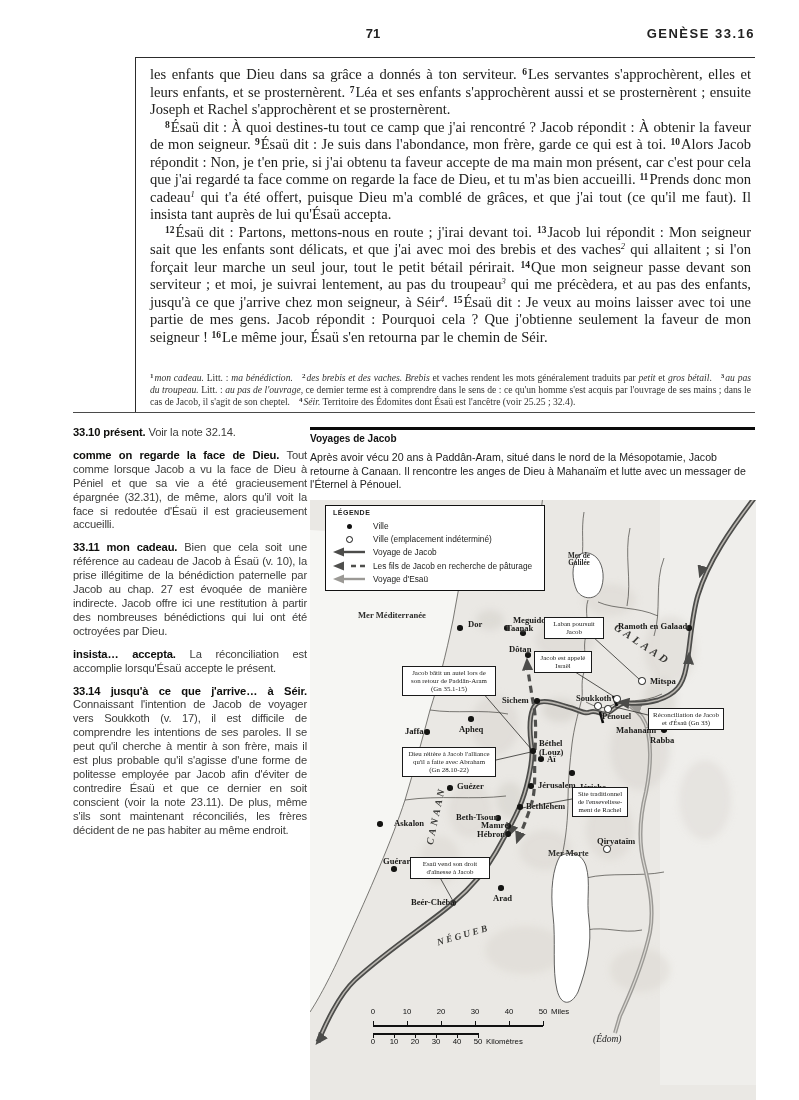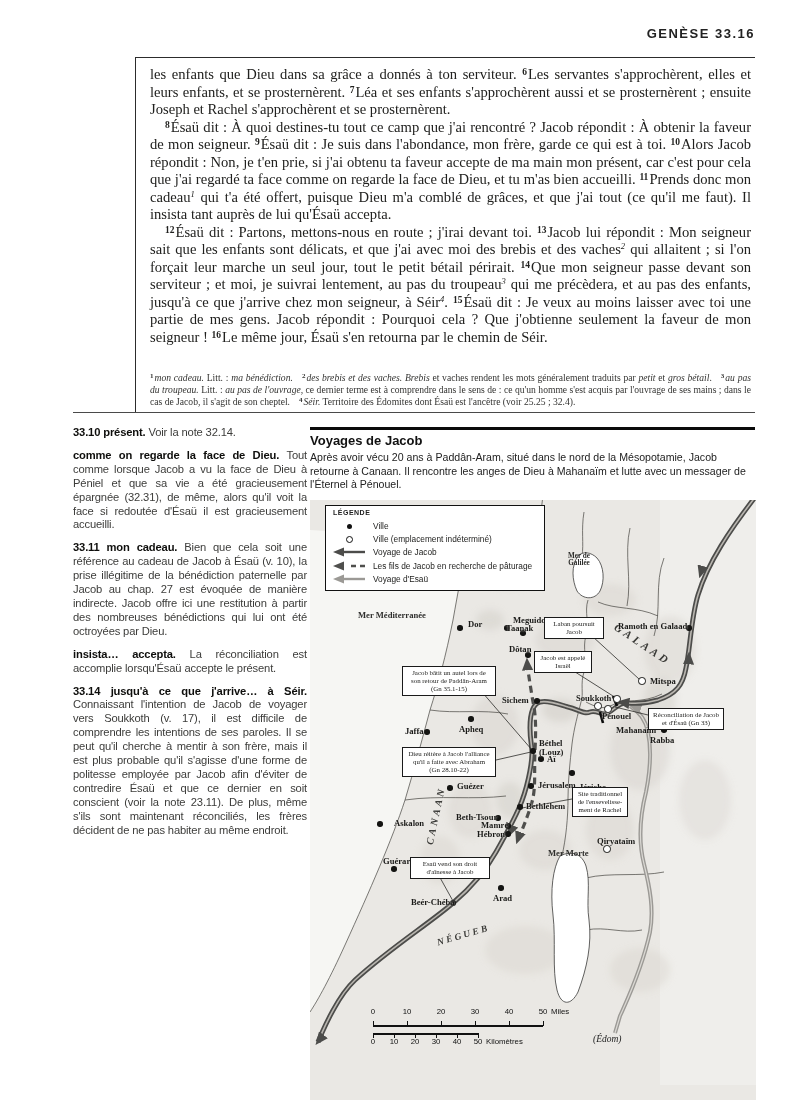--- a/index.html
+++ b/index.html
@@ -30,21 +30,21 @@
   
   .commentary{position:absolute;left:73px;top:426px;width:234px;
     font-family:"Liberation Sans",sans-serif;font-size:11.2px;line-height:13.9px;
     color:#3c3c3a;letter-spacing:-0.15px;text-align:justify;}
   .commentary .note{margin:0 0 9px 0;}
   .commentary .lead{font-weight:bold;color:#0e0e0c;}
   
   .map-section{position:absolute;left:310px;top:420px;width:446px;height:670px;}
   .map-bar{position:absolute;left:0;top:7px;width:445px;height:3px;background:#0a0a0a;}
   .map-title{position:absolute;left:0;top:13px;margin:0;font-family:"Liberation Sans",sans-serif;
-    font-size:13px;font-weight:bold;color:#111;}
+    font-size:10px;font-weight:bold;color:#111;}
   .map-intro{position:absolute;left:0;top:31px;margin:0;width:446px;
     font-family:"Liberation Sans",sans-serif;font-size:10.6px;line-height:13.5px;color:#222;}
   .map-canvas{position:absolute;left:0;top:80px;width:446px;height:688px;background:#eae8e4;overflow:hidden;}
   .map-canvas svg{position:absolute;left:0;top:0;}
   
   .legend{position:absolute;left:15px;top:5px;width:218px;height:84px;background:#fff;
     border:1.4px solid #111;font-family:"Liberation Sans",sans-serif;z-index:30;}
   .legend-title{position:absolute;left:7px;top:3px;font-size:7px;letter-spacing:.5px;color:#222;font-weight:bold;}
   .legend-row{position:absolute;left:5px;height:13px;font-size:8.3px;color:#1c1c1a;}
   .legend-sym{position:absolute;left:0;top:0;width:38px;height:12px;}
@@ -70,20 +70,21 @@
   .scale-unit{position:absolute;font-family:"Liberation Sans",sans-serif;font-size:7.8px;color:#111;z-index:22;}
   .scale-bar{position:absolute;height:1.8px;background:#111;z-index:22;}
   .scale-tick{position:absolute;width:1.3px;height:5px;background:#111;z-index:22;}
 </style>
 </head>
 <body>
 
 <div class="page">
 
   <div class="running-head">
+    <span class="rh-num">71</span>
     <span class="rh-title">GENÈSE 33.16</span>
   </div>
 
   <div class="rule-top"></div>
   <div class="rule-vert"></div>
 
   <div class="scripture">
       <p>les enfants que Dieu dans sa grâce a donnés à ton serviteur. <sup class="vnum">6</sup>Les servantes s'approchèrent, elles et leurs enfants, et se prosternèrent. <sup class="vnum">7</sup>Léa et ses enfants s'approchèrent aussi et se prosternèrent ; ensuite Joseph et Rachel s'approchèrent et se prosternèrent.</p>
       <p class="indent"><sup class="vnum">8</sup>Ésaü dit : À quoi destines-tu tout ce camp que j'ai rencontré ? Jacob répondit : À obtenir la faveur de mon seigneur. <sup class="vnum">9</sup>Ésaü dit : Je suis dans l'abondance, mon frère, garde ce qui est à toi. <sup class="vnum">10</sup>Alors Jacob répondit : Non, je t'en prie, si j'ai obtenu ta faveur accepte de ma main mon présent, car c'est pour cela que j'ai regardé ta face comme on regarde la face de Dieu, et tu m'as bien accueilli. <sup class="vnum">11</sup>Prends donc mon cadeau<sup class="fnref">1</sup> qui t'a été offert, puisque Dieu m'a comblé de grâces, et que j'ai tout (ce qu'il me faut). Il insista tant auprès de lui qu'Ésaü accepta.</p>
       <p class="indent"><sup class="vnum">12</sup>Ésaü dit : Partons, mettons-nous en route ; j'irai devant toi. <sup class="vnum">13</sup>Jacob lui répondit : Mon seigneur sait que les enfants sont délicats, et que j'ai avec moi des brebis et des vaches<sup class="fnref">2</sup> qui allaitent ; si l'on forçait leur marche un seul jour, tout le petit bétail périrait. <sup class="vnum">14</sup>Que mon seigneur passe devant son serviteur ; et moi, je suivrai lentement, au pas du troupeau<sup class="fnref">3</sup> qui me précèdera, et au pas des enfants, jusqu'à ce que j'arrive chez mon seigneur, à Séir<sup class="fnref">4</sup>. <sup class="vnum">15</sup>Ésaü dit : Je veux au moins laisser avec toi une partie de mes gens. Jacob répondit : Pourquoi cela ? Que j'obtienne seulement la faveur de mon seigneur ! <sup class="vnum">16</sup>Le même jour, Ésaü s'en retourna par le chemin de Séir.</p>

